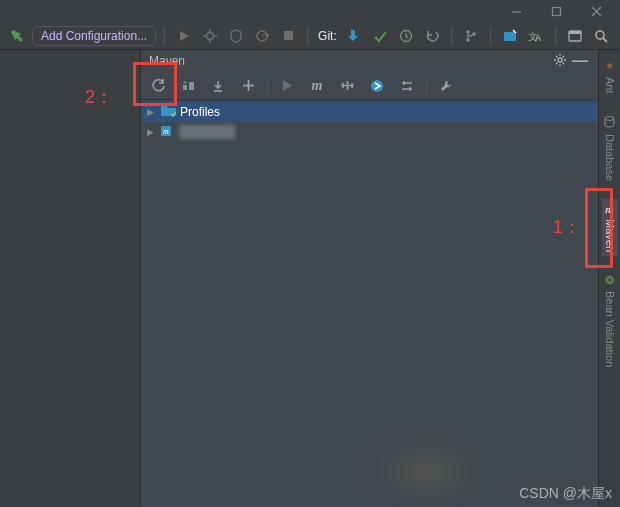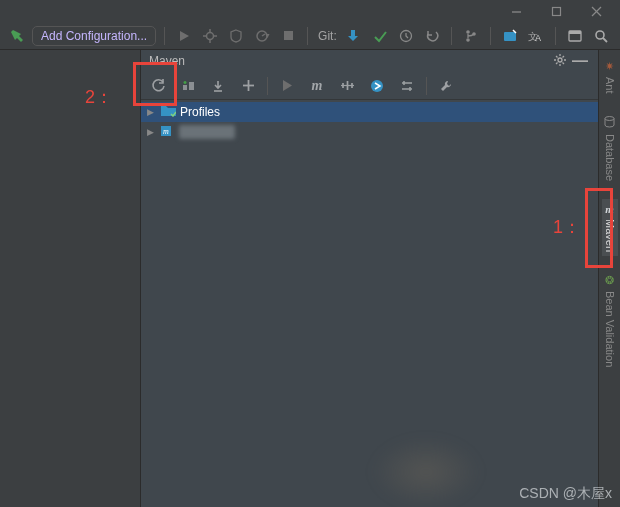--- a/index.html
+++ b/index.html
@@ -46,21 +46,21 @@
   }
   .tb-sep { width: 1px; height: 18px; background: #555; margin: 0 4px; }
   .tb-icon {
     width: 22px; height: 22px;
     display: flex; align-items: center; justify-content: center;
     color: #6e6e6e;
   }
   .tb-icon.green { color: #499c54; }
   .tb-icon.blue { color: #3592c4; }
   .tb-icon svg { display:block; }
-  .git-label { color: #a3a3a3; font-size: 12px; margin: 0 2px; }
+  .git-label { color: #e5e5e5; font-size: 12px; margin: 0 2px; }
 
   
   .content {
     position: absolute;
     top: 50px; left: 0; right: 22px; bottom: 0;
     display: flex;
   }
   .left-gutter {
     width: 140px;
     background: #3c3f41;

